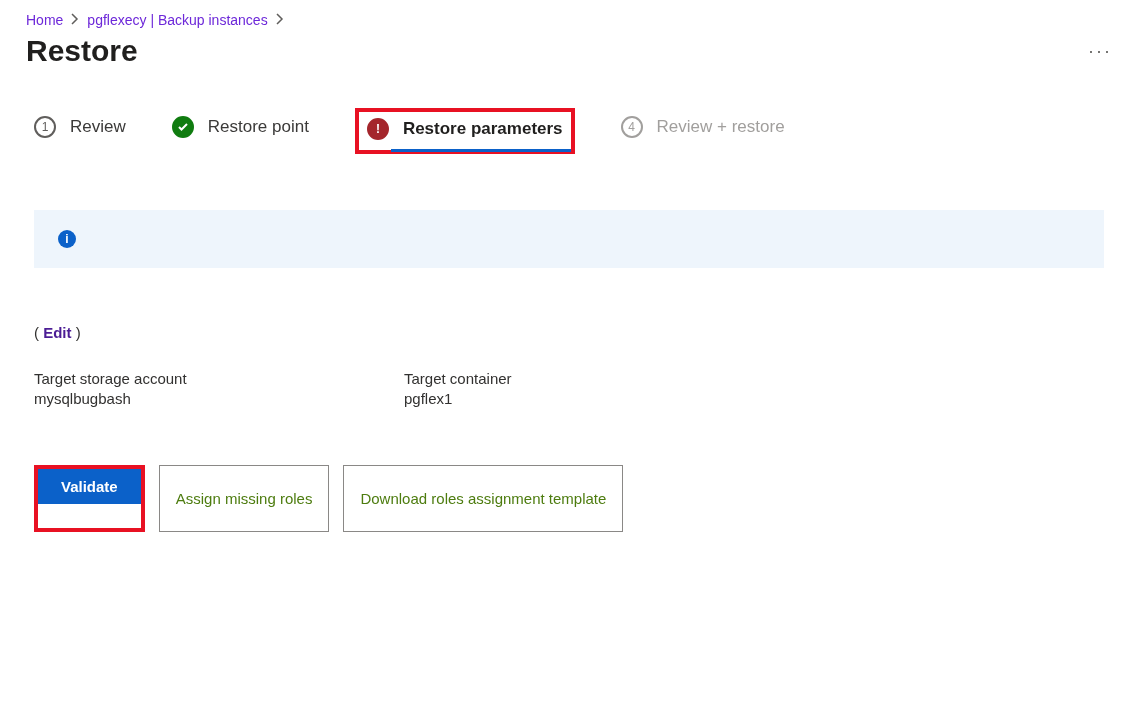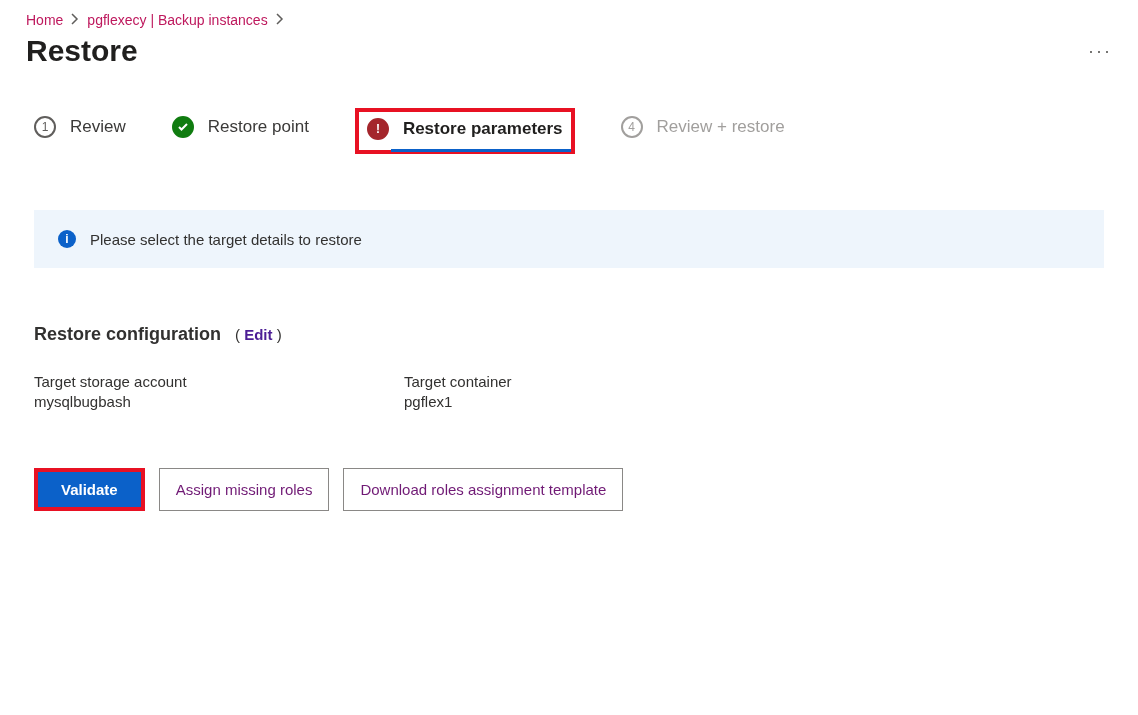--- a/index.html
+++ b/index.html
@@ -10,21 +10,21 @@
     padding: 12px 26px;
   }
   .breadcrumb {
     display: flex;
     align-items: center;
     gap: 8px;
     font-size: 14px;
     margin-bottom: 6px;
   }
   .breadcrumb a {
-    color: #be185d;
+    color: #6d28d9;
     text-decoration: none;
   }
   .breadcrumb .chev { color: #605e5c; }
   .title-row {
     display: flex;
     align-items: center;
     gap: 18px;
     margin-bottom: 40px;
     justify-content: space-between;
   }
@@ -123,24 +123,24 @@
   .edit-link { color: #4c1d95; font-weight: 700; text-decoration: none; font-size: 15px; }
   .paren { color: #323130; font-size: 15px; }
   .kv { display: grid; grid-template-columns: 370px 1fr; row-gap: 3px; font-size: 15px; color: #323130; margin-bottom: 58px; }
   .actions {
     display: flex;
     gap: 14px;
     padding-left: 8px;
   }
   .btn {
     font-size: 15px;
-    padding: 0 16px;
+    padding: 24px 16px;
     border: 1px solid #8a8886;
     background: #fff;
-    color: #701a75;
+    color: #4d7c0f;
     cursor: pointer;
     font-family: inherit;
   }
   .btn.primary {
     background: #0b61c9;
     color: #fff;
     border-color: #0b61c9;
     font-weight: 600;
     padding: 8px 22px;
   }
@@ -195,26 +195,24 @@
 
   <div class="tab disabled">
     <span class="step-icon">4</span>
     <span>Review + restore</span>
   </div>
 </div>
 </div>
 
 <div class="info-bar">
   <span class="info-icon">i</span>
-  <span>Please select the target details to restore</span>
 </div>
 
 <div class="section">
   <div class="section-head">
-    <span class="section-title">Restore configuration</span>
     <span>
       <span class="paren">( </span><a href="#" class="edit-link">Edit</a><span class="paren"> )</span>
     </span>
   </div>
 
   <div class="kv">
     <div>Target storage account</div>
     <div>Target container</div>
     <div>mysqlbugbash</div>
     <div>pgflex1</div>

